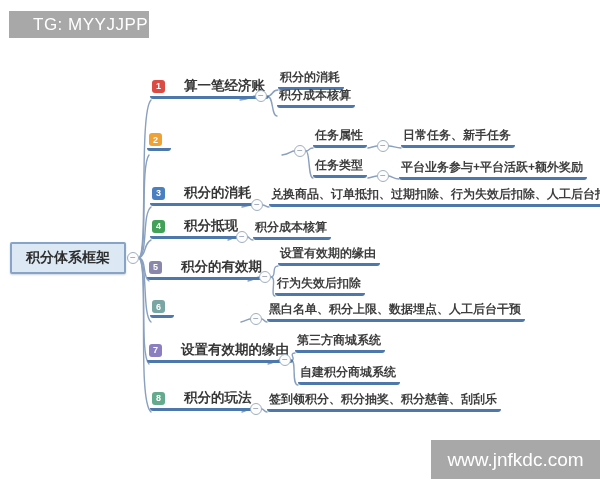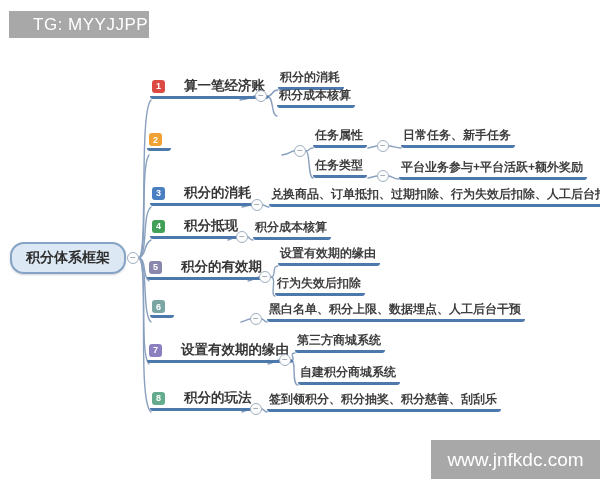--- a/index.html
+++ b/index.html
@@ -11,21 +11,21 @@
   .node .lbl{color:#373737;}
   .branch .lbl{font-size:13.5px;font-weight:700;line-height:16px;margin-left:14px;}
   .child .lbl{font-size:12px;font-weight:600;line-height:15px;color:#3d3d3d;}
   .num{width:13px;height:13px;border-radius:3px;margin-right:5px;flex:0 0 auto;
        display:flex;align-items:center;justify-content:center;
        color:#fff;font-size:9px;font-weight:700;}
   .minus{position:absolute;width:12px;height:12px;box-sizing:border-box;
          border:1px solid #9fb0c0;border-radius:50%;background:#fdfdfd;
          color:#8796a6;font-size:10px;line-height:9px;text-align:center;cursor:pointer;}
   .root{position:absolute;left:10px;top:242px;width:116px;height:32px;box-sizing:border-box;
-        background:#dce8f4;border:2px solid #87a3c6;border-radius:14px;
+        background:#dce8f4;border:2px solid #87a3c6;border-radius:2px;
         display:flex;align-items:center;justify-content:center;
         box-shadow:0 1px 2px rgba(60,80,110,.25);}
   .root .lbl{font-size:14px;font-weight:700;color:#2e2e2e;}
   .wm{position:absolute;background:#a8a8a8;color:#ffffff;display:flex;align-items:center;box-sizing:border-box;}
   .wm-top{left:9px;top:11px;width:140px;height:27px;font-size:17px;padding-left:24px;letter-spacing:.5px;}
   .wm-bottom{left:431px;top:440px;width:169px;height:39px;font-size:19px;justify-content:center;}
 </style>
 </head>
 <body>
 

